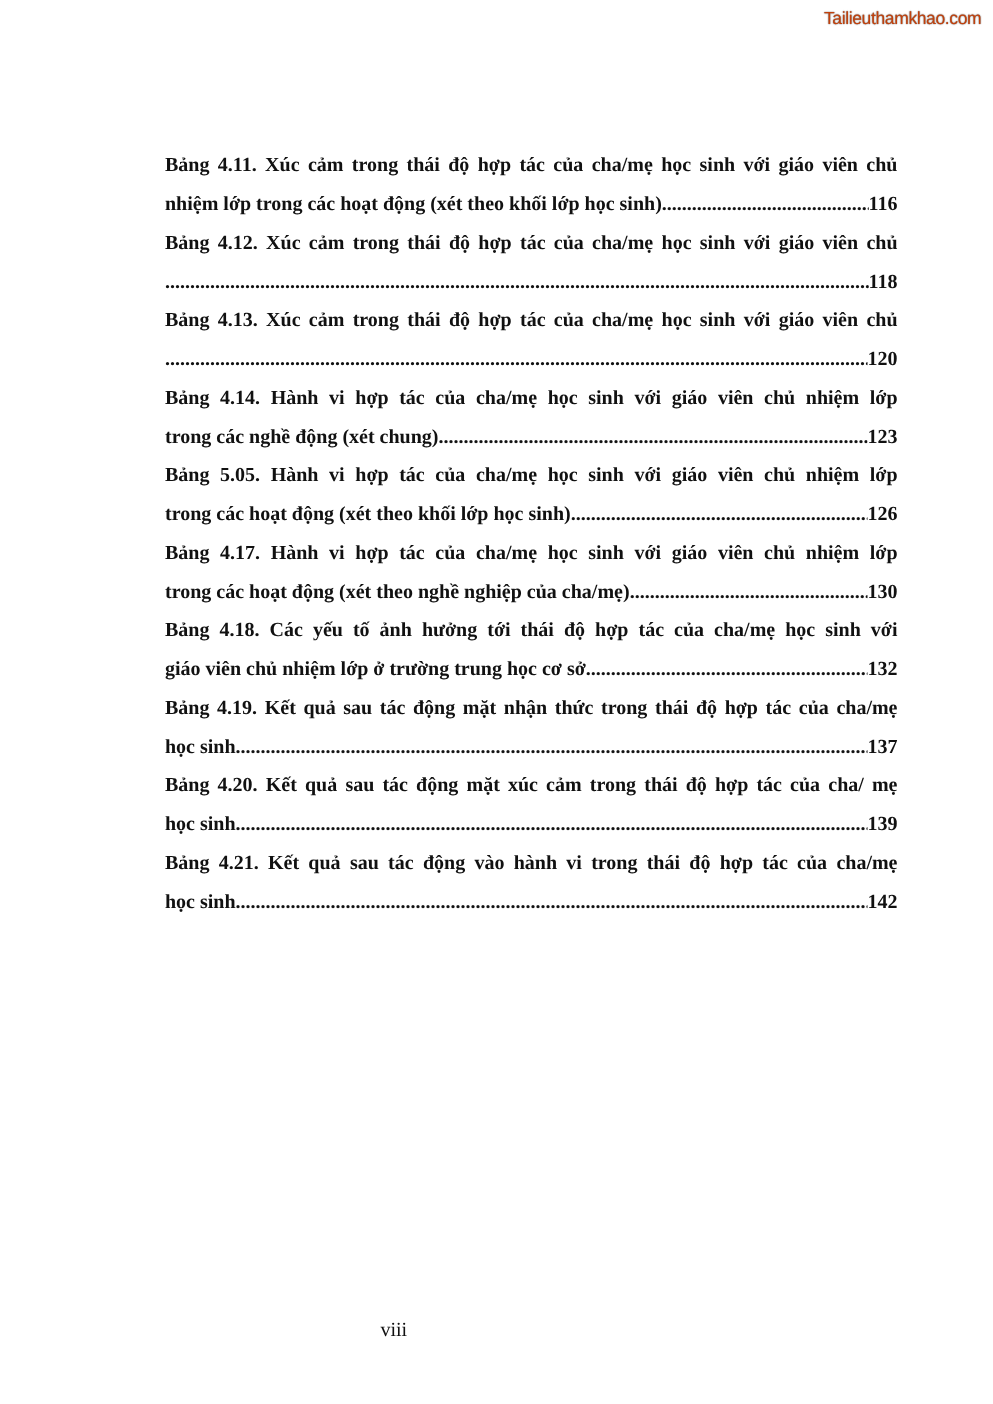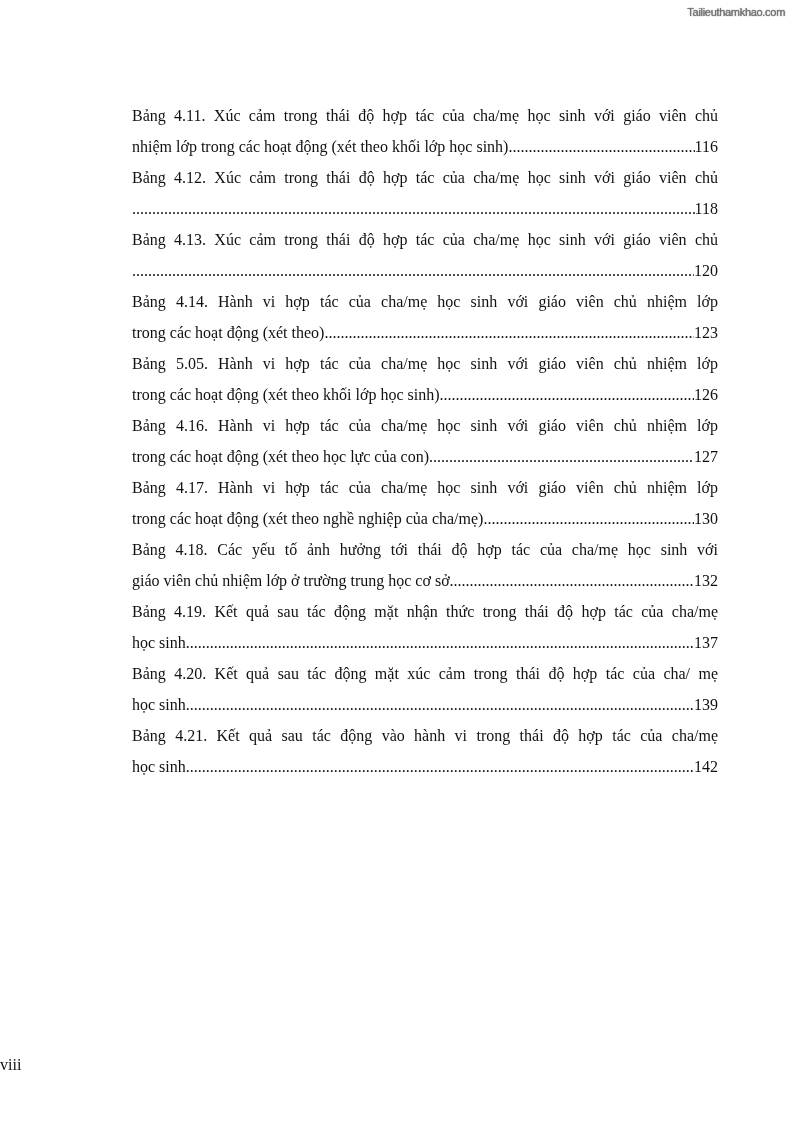--- a/index.html
+++ b/index.html
@@ -4,40 +4,40 @@
 <style>
   html, body { margin: 0; padding: 0; background: #ffffff; }
   body {
     width: 794px; height: 1123px; position: relative; overflow: hidden;
     font-family: "Liberation Serif", "DejaVu Serif", serif;
     color: #111111;
   }
   .watermark {
     position: absolute; top: 6px; right: 9px;
     font-family: "Liberation Sans", "DejaVu Sans", sans-serif;
-    font-size: 11px; color: #737373;
+    font-size: 14px; color: #c2410c;
     text-shadow: 0 0 1px #888, 0 0 1px #888;
     letter-spacing: -0.3px;
   }
   .toc {
-    position: absolute; left: 132px; top: 100px; width: 586px;
-    font-size: 16px; line-height: 31px;
+    position: absolute; left: 132px; top: 117px; width: 586px;
+    font-size: 16px; line-height: 31px; font-weight: bold;
   }
   .entry { margin: 0; }
   .line1 { text-align: justify; text-align-last: justify; white-space: nowrap; overflow: hidden; }
   .line2 { display: flex; white-space: nowrap; }
   .line2 .txt { flex: 0 0 auto; }
   .line2 .dots { flex: 1 1 auto; overflow: hidden; white-space: nowrap; }
   .line2 .dots::after {
     content: " ......................................................................................................................................................................................";
   }
   .line2 .pg { flex: 0 0 auto; }
   .page-number {
     position: absolute; top: 1056px; left: 0; width: 630px;
-    text-align: left; font-size: 16px;
+    text-align: center; font-size: 16px;
   }
 </style>
 </head>
 <body>
 
 <div class="watermark">Tailieuthamkhao.com</div>
 
 <div class="toc">
   <div class="entry">
     <div class="line1">Bảng 4.11. Xúc cảm trong thái độ hợp tác của cha/mẹ học sinh với giáo viên chủ</div>
@@ -57,39 +57,31 @@
   <div class="entry">
     <div class="line1">Bảng 4.13. Xúc cảm trong thái độ hợp tác của cha/mẹ học sinh với giáo viên chủ</div>
     <div class="line2">
         <span class="dots"></span>
         <span class="pg">120</span>
       </div>
   </div>
   <div class="entry">
     <div class="line1">Bảng 4.14. Hành vi hợp tác của cha/mẹ học sinh với giáo viên chủ nhiệm lớp</div>
     <div class="line2">
-        <span class="txt">trong các hoạt động (xét theo)</span>
+        <span class="txt">trong các nghề động (xét chung)</span>
         <span class="dots"></span>
         <span class="pg">123</span>
       </div>
   </div>
   <div class="entry">
     <div class="line1">Bảng 5.05. Hành vi hợp tác của cha/mẹ học sinh với giáo viên chủ nhiệm lớp</div>
     <div class="line2">
         <span class="txt">trong các hoạt động (xét theo khối lớp học sinh)</span>
         <span class="dots"></span>
         <span class="pg">126</span>
-      </div>
-  </div>
-  <div class="entry">
-    <div class="line1">Bảng 4.16. Hành vi hợp tác của cha/mẹ học sinh với giáo viên chủ nhiệm lớp</div>
-    <div class="line2">
-        <span class="txt">trong các hoạt động (xét theo học lực của con)</span>
-        <span class="dots"></span>
-        <span class="pg">127</span>
       </div>
   </div>
   <div class="entry">
     <div class="line1">Bảng 4.17. Hành vi hợp tác của cha/mẹ học sinh với giáo viên chủ nhiệm lớp</div>
     <div class="line2">
         <span class="txt">trong các hoạt động (xét theo nghề nghiệp của cha/mẹ)</span>
         <span class="dots"></span>
         <span class="pg">130</span>
       </div>
   </div>

